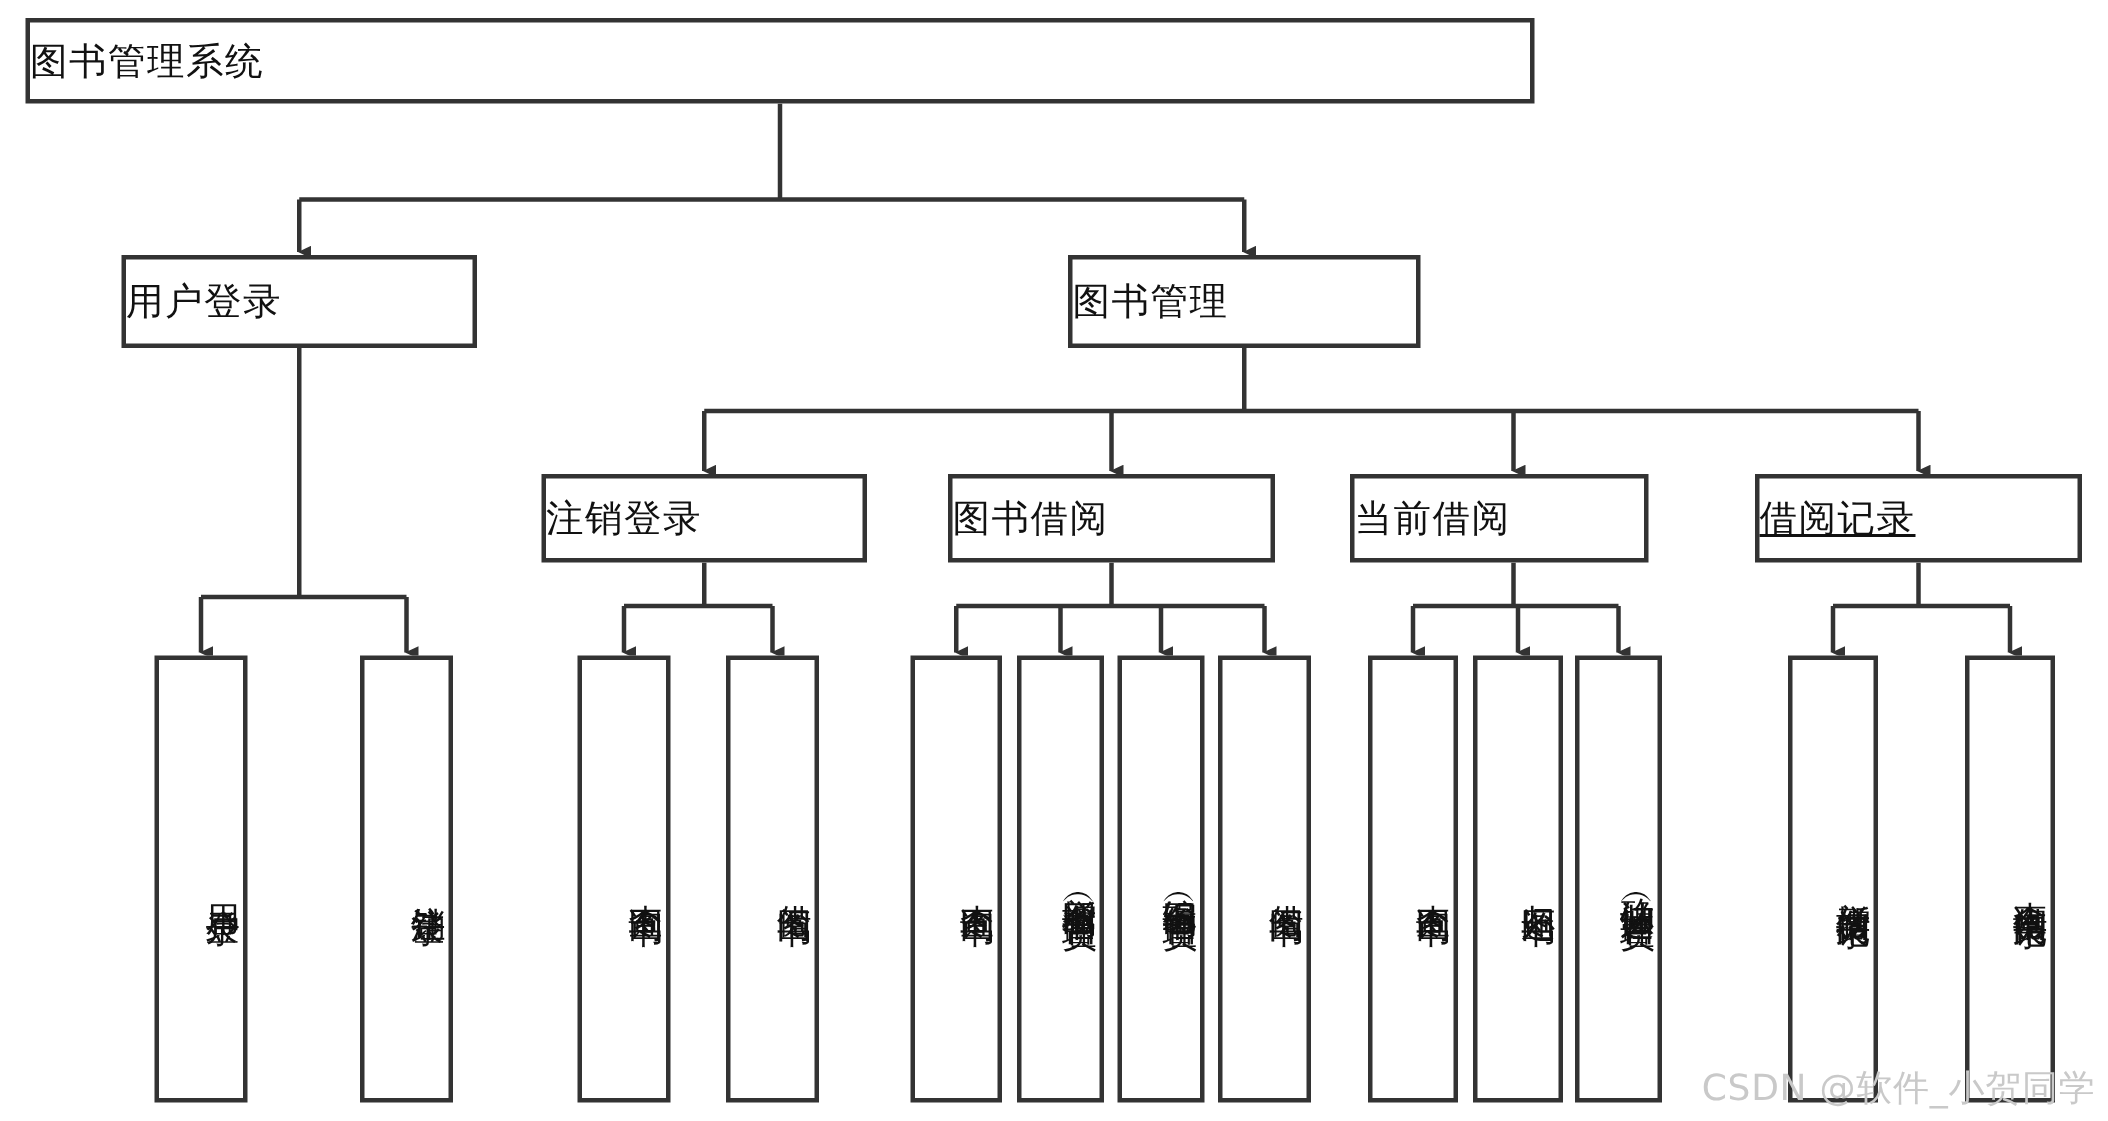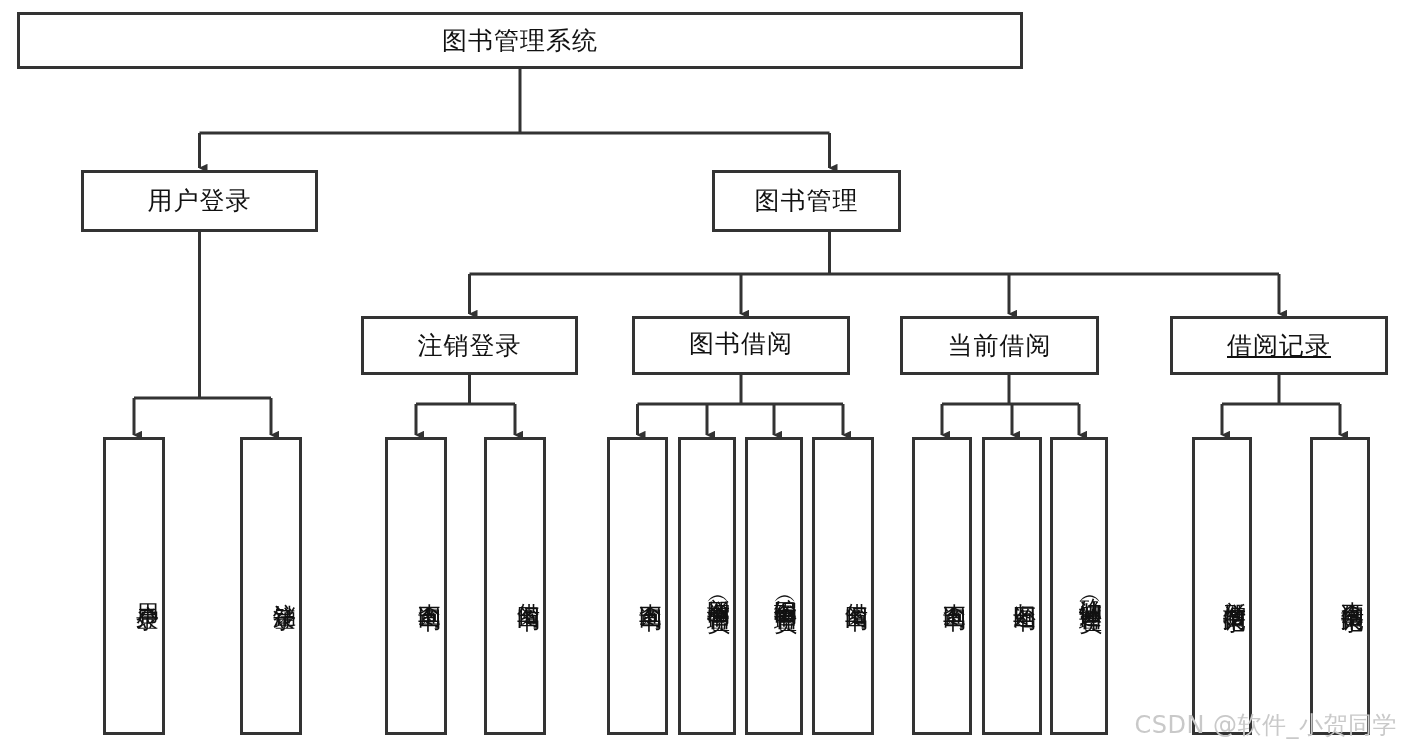--- a/index.html
+++ b/index.html
@@ -22,21 +22,20 @@
     height:747px;
     pointer-events:none;
   }
   .node{
     position:absolute;
     box-sizing:border-box;
     background:#ffffff;
     border:3px solid #333333;
     display:flex;
     align-items:center;
-    justify-content:center;
     color:#111111;
   }
   .node.h{
     
     font-size:25px;
     letter-spacing:1px;
     line-height:1.1;
   }
   .node.v{
     
@@ -116,28 +115,28 @@
       </g>
   </svg>
 
   <div class="node h" style="left: 17px; top: 12px; width: 1006px; height: 57px;">
     <span class="label">图书管理系统</span>
   </div>
 
   <div class="node h" style="left: 81px; top: 170px; width: 237px; height: 62px;">
     <span class="label">用户登录</span>
   </div>
-  <div class="node h" style="left: 712px; top: 170px; width: 189px; height: 62px;">
+  <div class="node h" style="left: 712px; top: 170px; width: 235px; height: 62px;">
     <span class="label">图书管理</span>
   </div>
 
   <div class="node h" style="left: 361px; top: 316px; width: 217px; height: 59px;">
     <span class="label">注销登录</span>
   </div>
-  <div class="node h" style="left: 632px; top: 316px; width: 218px; height: 59px; font-family: Liberation Mono, monospace;">
+  <div class="node h" style="left: 632px; top: 316px; width: 218px; height: 59px;">
     <span class="label">图书借阅</span>
   </div>
   <div class="node h" style="left: 900px; top: 316px; width: 199px; height: 59px;">
     <span class="label">当前借阅</span>
   </div>
   <div class="node h" style="left: 1170px; top: 316px; width: 218px; height: 59px; text-decoration: underline;">
     <span class="label">借阅记录</span>
   </div>
 
   <div class="node v" style="left: 103px; top: 437px; width: 62px; height: 298px;">

